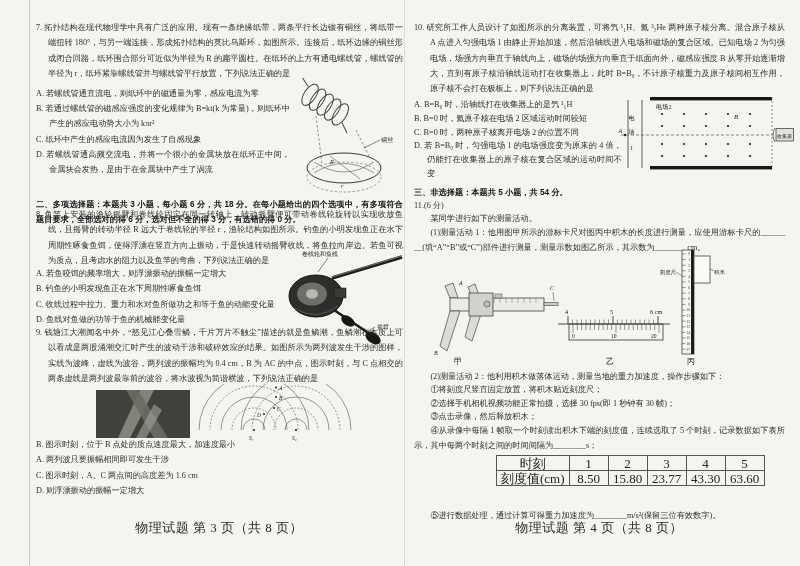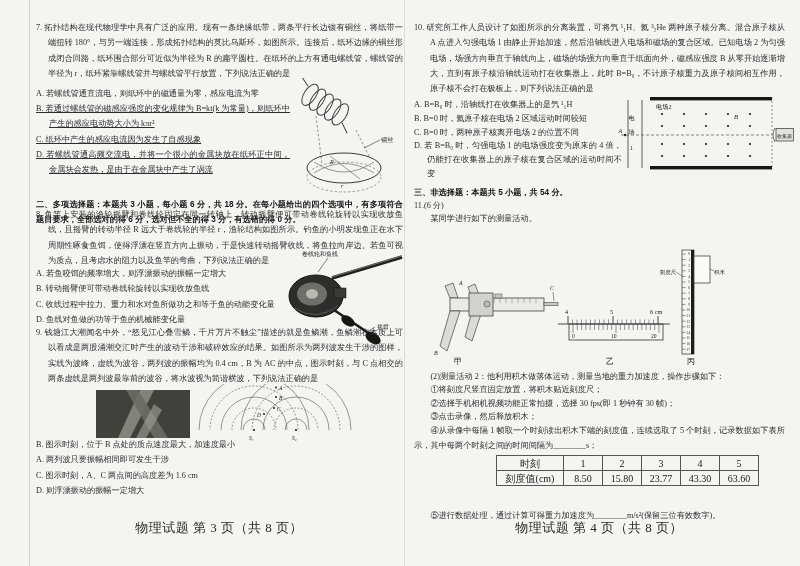--- a/index.html
+++ b/index.html
@@ -17,41 +17,41 @@
   .opt{padding-left:13px;text-indent:-13px;}
   .ind{text-indent:2em;}
   .boldsec{font-weight:bold;color:#141414;font-family:"Liberation Sans","DejaVu Sans",sans-serif;}
   .tight{line-height:13.8px;}
   .steps{line-height:13.6px;}
   .fig{position:absolute;margin:0;}
   .fig svg{display:block;width:100%;height:100%;}
   svg text{font-family:"Liberation Serif","DejaVu Serif",serif;fill:#222;}
   .caption{position:absolute;font-size:8px;color:#222;}
   .footer{position:absolute;left:0;width:100%;text-align:center;font-size:13px;color:#2a2a2a;letter-spacing:.5px;}
-  .dtable{position:absolute;border-collapse:collapse;font-size:10px;color:#222;}
+  .dtable{position:absolute;border-collapse:collapse;font-size:13px;color:#222;}
   .dtable td{border:0.6px solid #555;padding:1.5px 4px;text-align:center;min-width:30px;line-height:11px;}
   .dtable td:first-child{min-width:58px;}
   .photo{background:#45453f;}
 </style>
 </head>
 <body>
 
 <div class="canvas">
   <div class="scan-edge-left"></div>
   <div class="scan-gutter"></div>
 
   <div class="page page-left">
 
     <div class="blk hang" style="top:20px;">
       <p><span>7.</span> <span>拓扑结构在现代物理学中具有广泛的应用。现有一条绝缘纸带，两条平行长边镶有铜丝，将纸带一端扭转 180°，与另一端连接，形成拓扑结构的莫比乌斯环，如图所示。连接后，纸环边缘的铜丝形成闭合回路，纸环围合部分可近似为半径为 R 的扁平圆柱。在纸环的上方有通电螺线管，螺线管的半径为 r，纸环紧靠螺线管并与螺线管平行放置，下列说法正确的是</span></p>
     </div>
     <div class="blk" style="top:86px;">
       <p class="opt">A. 若螺线管通直流电，则纸环中的磁通量为零，感应电流为零</p>
     </div>
-    <div class="blk" style="top:101px;right:118px;text-decoration:underline;">
+    <div class="blk" style="top:101px;right:118px;">
       <p class="opt">B. 若通过螺线管的磁感应强度的变化规律为 B=kt(k 为常量)，则纸环中产生的感应电动势大小为 kπr²</p>
       <p class="opt">C. 纸环中产生的感应电流因为发生了自感现象</p>
       <p class="opt">D. 若螺线管通高频交流电，并将一个很小的金属块放在纸环正中间，金属块会发热，是由于在金属块中产生了涡流</p>
     </div>
 
     <figure class="fig" style="left:256px;top:78px;width:118px;height:122px;">
       <svg viewBox="0 0 118 122">
         <g stroke="#444" fill="none" stroke-width="1" transform="translate(30,4) rotate(33)">
           <ellipse cx="2" cy="14" rx="6" ry="12"></ellipse>
             <ellipse cx="11" cy="14" rx="6" ry="12"></ellipse>
@@ -75,21 +75,21 @@
 
     <div class="blk boldsec" style="top:177px;margin-top:20px;">
       <p>二、多项选择题：本题共 3 小题，每小题 6 分，共 18 分。在每小题给出的四个选项中，有多项符合题目要求，全部选对的得 6 分，选对但不全的得 3 分，有选错的得 0 分。</p>
     </div>
 
     <div class="blk hang" style="top:207px;">
       <p><span>8.</span> <span>鱼竿上安装的渔轮摇臂和卷线轮固定在同一转轴上，转动摇臂便可带动卷线轮旋转以实现收放鱼线，且摇臂的转动半径 R 远大于卷线轮的半径 r，渔轮结构如图所示。钓鱼的小明发现鱼正在水下周期性啄食鱼饵，使得浮漂在竖直方向上振动，于是快速转动摇臂收线，将鱼拉向岸边。若鱼可视为质点，且考虑水的阻力以及鱼竿的弯曲，下列说法正确的是</span></p>
     </div>
     <div class="blk" style="top:266px;right:110px;">
       <p class="opt">A. 若鱼咬饵的频率增大，则浮漂振动的振幅一定增大</p>
-      <p class="opt">B. 转动摇臂便可带动卷线轮旋转以实现收放鱼线</p>
+      <p class="opt">B. 钓鱼的小明发现鱼正在水下周期性啄食鱼饵</p>
       <p class="opt">C. 收线过程中拉力、重力和水对鱼所做功之和等于鱼的动能变化量</p>
       <p class="opt">D. 鱼线对鱼做的功等于鱼的机械能变化量</p>
     </div>
 
     <figure class="fig" style="left:246px;top:248px;width:128px;height:108px;">
       <svg viewBox="0 0 128 108">
         <text x="26" y="8" font-size="6">卷线轮和鱼线</text>
         <line x1="52" y1="10" x2="42" y2="24" stroke="#333" stroke-width="0.6"></line>
         <line x1="56" y1="30" x2="126" y2="9" stroke="#1f1f1d" stroke-width="3.4"></line>
         <line x1="56" y1="29" x2="126" y2="8" stroke="#8a8a84" stroke-width="0.8"></line>
@@ -220,20 +220,23 @@
 
     <div class="blk boldsec" style="top:185px;">
       <p>三、非选择题：本题共 5 小题，共 54 分。</p>
     </div>
 
     <div class="blk" style="top:198px;">
       <p>11.(6 分)</p>
     </div>
     <div class="blk" style="top:211px;">
       <p class="ind">某同学进行如下的测量活动。</p>
+    </div>
+    <div class="blk" style="top:225px;">
+      <p class="ind">(1)测量活动 1：他用图甲所示的游标卡尺对图丙中积木的长度进行测量，应使用游标卡尺的________(填“A”“B”或“C”)部件进行测量，测量示数如图乙所示，其示数为________cm。</p>
     </div>
 
     <figure class="fig" style="left:24px;top:278px;width:130px;height:80px;">
       <svg viewBox="0 0 130 80">
         <polygon points="18,20 13,8 21,5 26,20" fill="#dcdcd6" stroke="#444" stroke-width="0.7"></polygon>
         <polygon points="40,20 36,9 43,6 48,20" fill="#dcdcd6" stroke="#444" stroke-width="0.7"></polygon>
         <text x="27" y="6.5" font-size="6" font-style="italic">A</text>
         <rect x="18" y="20" width="94" height="13" fill="#eceae4" stroke="#444" stroke-width="0.8"></rect>
         <g stroke="#555" stroke-width="0.4">
           <line x1="50" y1="20" x2="50" y2="25"></line>

